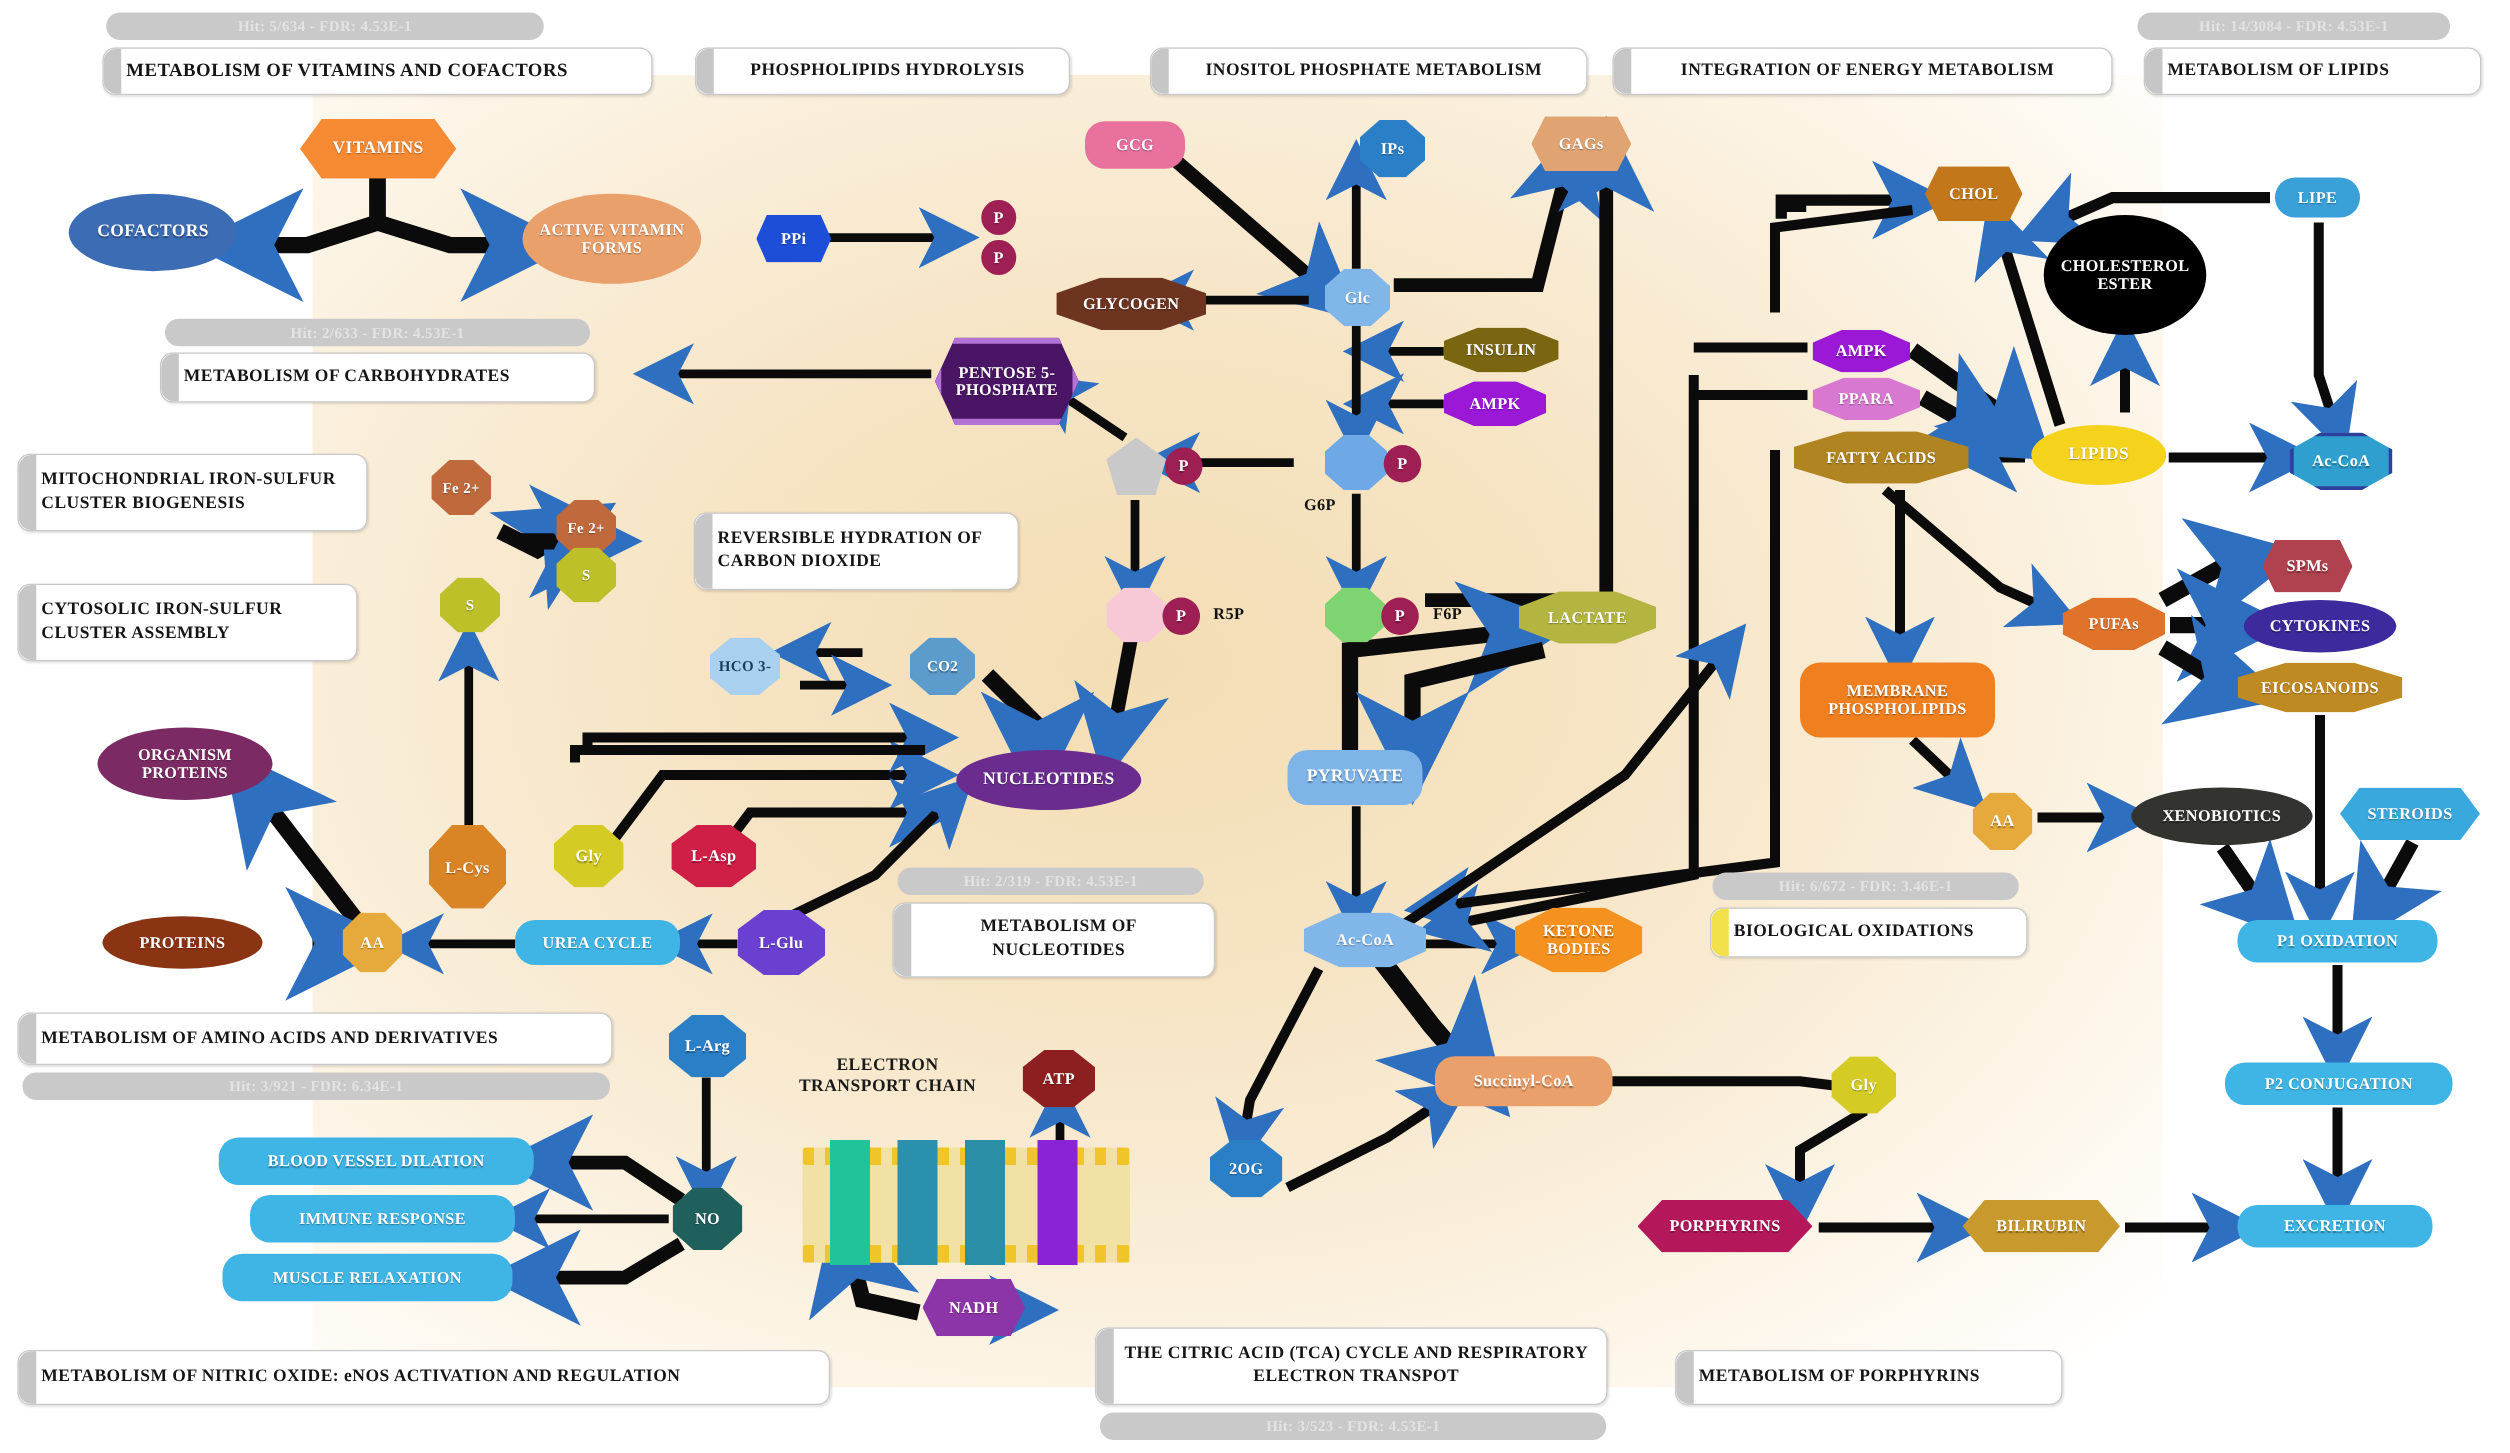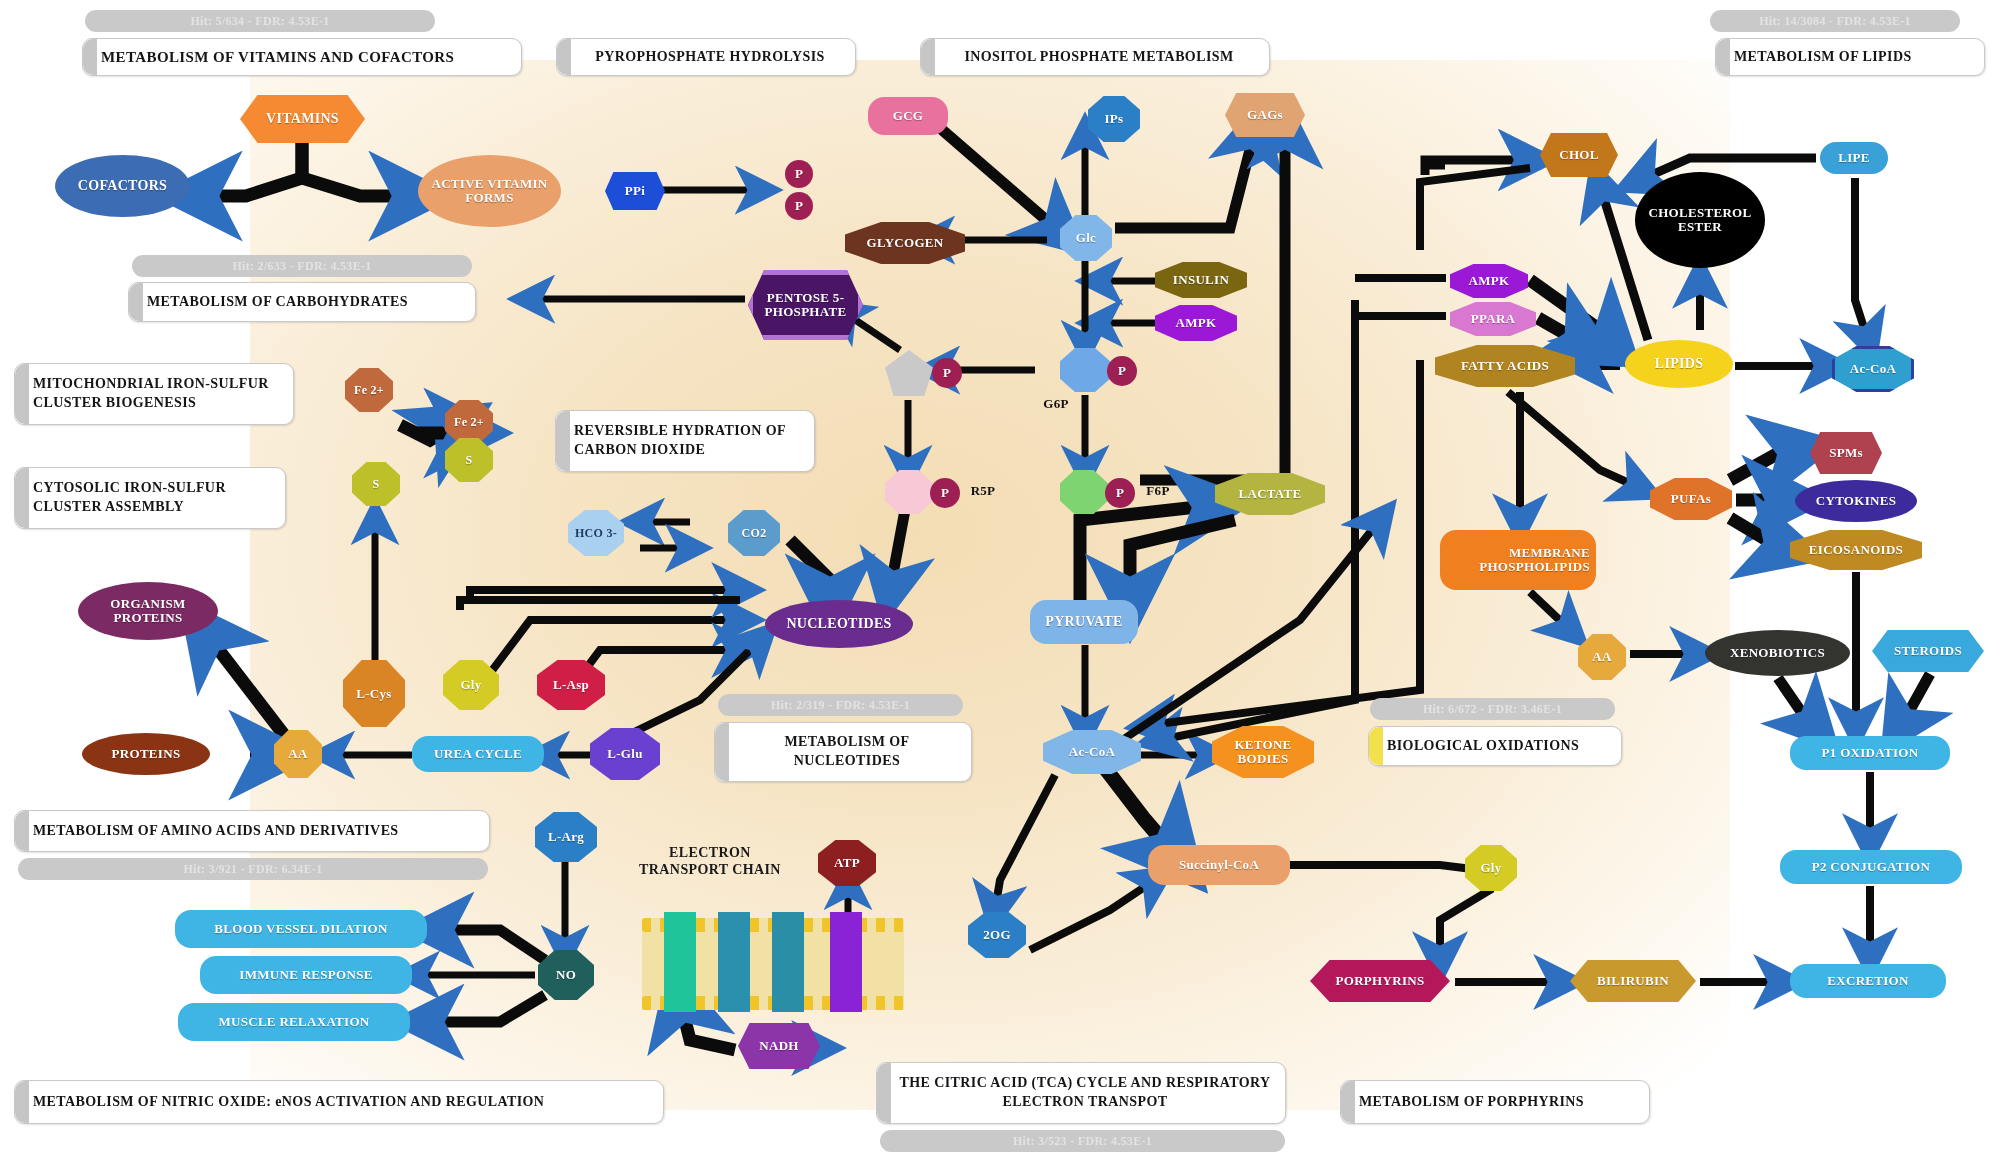--- a/index.html
+++ b/index.html
@@ -168,28 +168,32 @@
   </svg>
 
   <div class="hitbar" style="left:85px;top:10px;width:350px;height:22px;font-size:12px;">Hit: 5/634 - FDR: 4.53E-1</div>
   <div class="plabel" style="left:82px;top:38px;width:440px;height:38px;font-size:15px;">
      <span class="accent"></span>
      <span>METABOLISM OF VITAMINS AND COFACTORS</span>
   </div>
 
   <div class="plabel" style="left:556px;top:38px;width:300px;height:38px;font-size:14px;justify-content:center;">
      <span class="accent"></span>
-     <span>PYROPHOSPHATE HYDROLYSIS</span>
+     <span>PHOSPHOLIPIDS HYDROLYSIS</span>
   </div>
 
   <div class="plabel" style="left:920px;top:38px;width:350px;height:38px;font-size:14px;justify-content:center;">
      <span class="accent"></span>
      <span>INOSITOL PHOSPHATE METABOLISM</span>
   </div>
 
+  <div class="plabel" style="left:1290px;top:38px;width:400px;height:38px;font-size:14px;justify-content:center;">
+     <span class="accent"></span>
+     <span>INTEGRATION OF ENERGY METABOLISM</span>
+  </div>
 
   <div class="hitbar" style="left:1710px;top:10px;width:250px;height:22px;font-size:12px;">Hit: 14/3084 - FDR: 4.53E-1</div>
   <div class="plabel" style="left:1715px;top:38px;width:270px;height:38px;font-size:14px;">
      <span class="accent"></span>
      <span>METABOLISM OF LIPIDS</span>
   </div>
 
   <div class="hitbar" style="left:132px;top:255px;width:340px;height:22px;font-size:12px;">Hit: 2/633 - FDR: 4.53E-1</div>
   <div class="plabel" style="left:128px;top:282px;width:348px;height:40px;font-size:14px;">
      <span class="accent"></span>
@@ -294,21 +298,21 @@
   <div class="node ell" style="left:1105px;top:478px;width:30px;height:30px;background:#9e1f53;font-size:13px;">P</div>
   <div class="node" style="left:1133px;top:482px;width:50px;height:18px;color:#111;font-size:13px;text-shadow:none;">F6P</div>
 
   <div class="node oct" style="left:1215px;top:473px;width:110px;height:42px;background:#b3b540;font-size:13px;">LACTATE</div>
 
   <div class="node hex" style="left:1810px;top:432px;width:72px;height:42px;background:#b0414f;font-size:13px;">SPMs</div>
   <div class="node oct" style="left:1650px;top:478px;width:82px;height:42px;background:#e0732a;font-size:13px;">PUFAs</div>
   <div class="node ell" style="left:1795px;top:480px;width:122px;height:42px;background:#3d2b9e;font-size:13px;">CYTOKINES</div>
   <div class="node oct" style="left:1790px;top:530px;width:132px;height:40px;background:#c08a22;font-size:13px;">EICOSANOIDS</div>
 
-  <div class="node rrect" style="left:1440px;top:530px;width:156px;height:60px;background:#f0801f;font-size:13px;padding:0 6px;box-sizing:border-box;text-align:right;">MEMBRANE PHOSPHOLIPIDS</div>
+  <div class="node rrect" style="left:1440px;top:530px;width:156px;height:60px;background:#f0801f;font-size:13px;padding:0 6px;box-sizing:border-box;">MEMBRANE PHOSPHOLIPIDS</div>
 
   <div class="node oct" style="left:568px;top:510px;width:56px;height:46px;background:#a9d0ef;font-size:12px;color:#1a3f5e;text-shadow:none;">HCO 3-</div>
   <div class="node oct" style="left:728px;top:510px;width:52px;height:46px;background:#5b9ccd;font-size:12px;">CO2</div>
 
   <div class="node ell" style="left:765px;top:600px;width:148px;height:48px;background:#6a2d8f;font-size:14px;">NUCLEOTIDES</div>
 
   <div class="node rrect" style="left:1030px;top:600px;width:108px;height:44px;background:#7fb4e8;font-size:14px;">PYRUVATE</div>
 
   <div class="node oct" style="left:1578px;top:634px;width:48px;height:46px;background:#e6a93c;font-size:13px;">AA</div>
   <div class="node ell" style="left:1705px;top:630px;width:145px;height:46px;background:#33332f;font-size:13px;">XENOBIOTICS</div>

